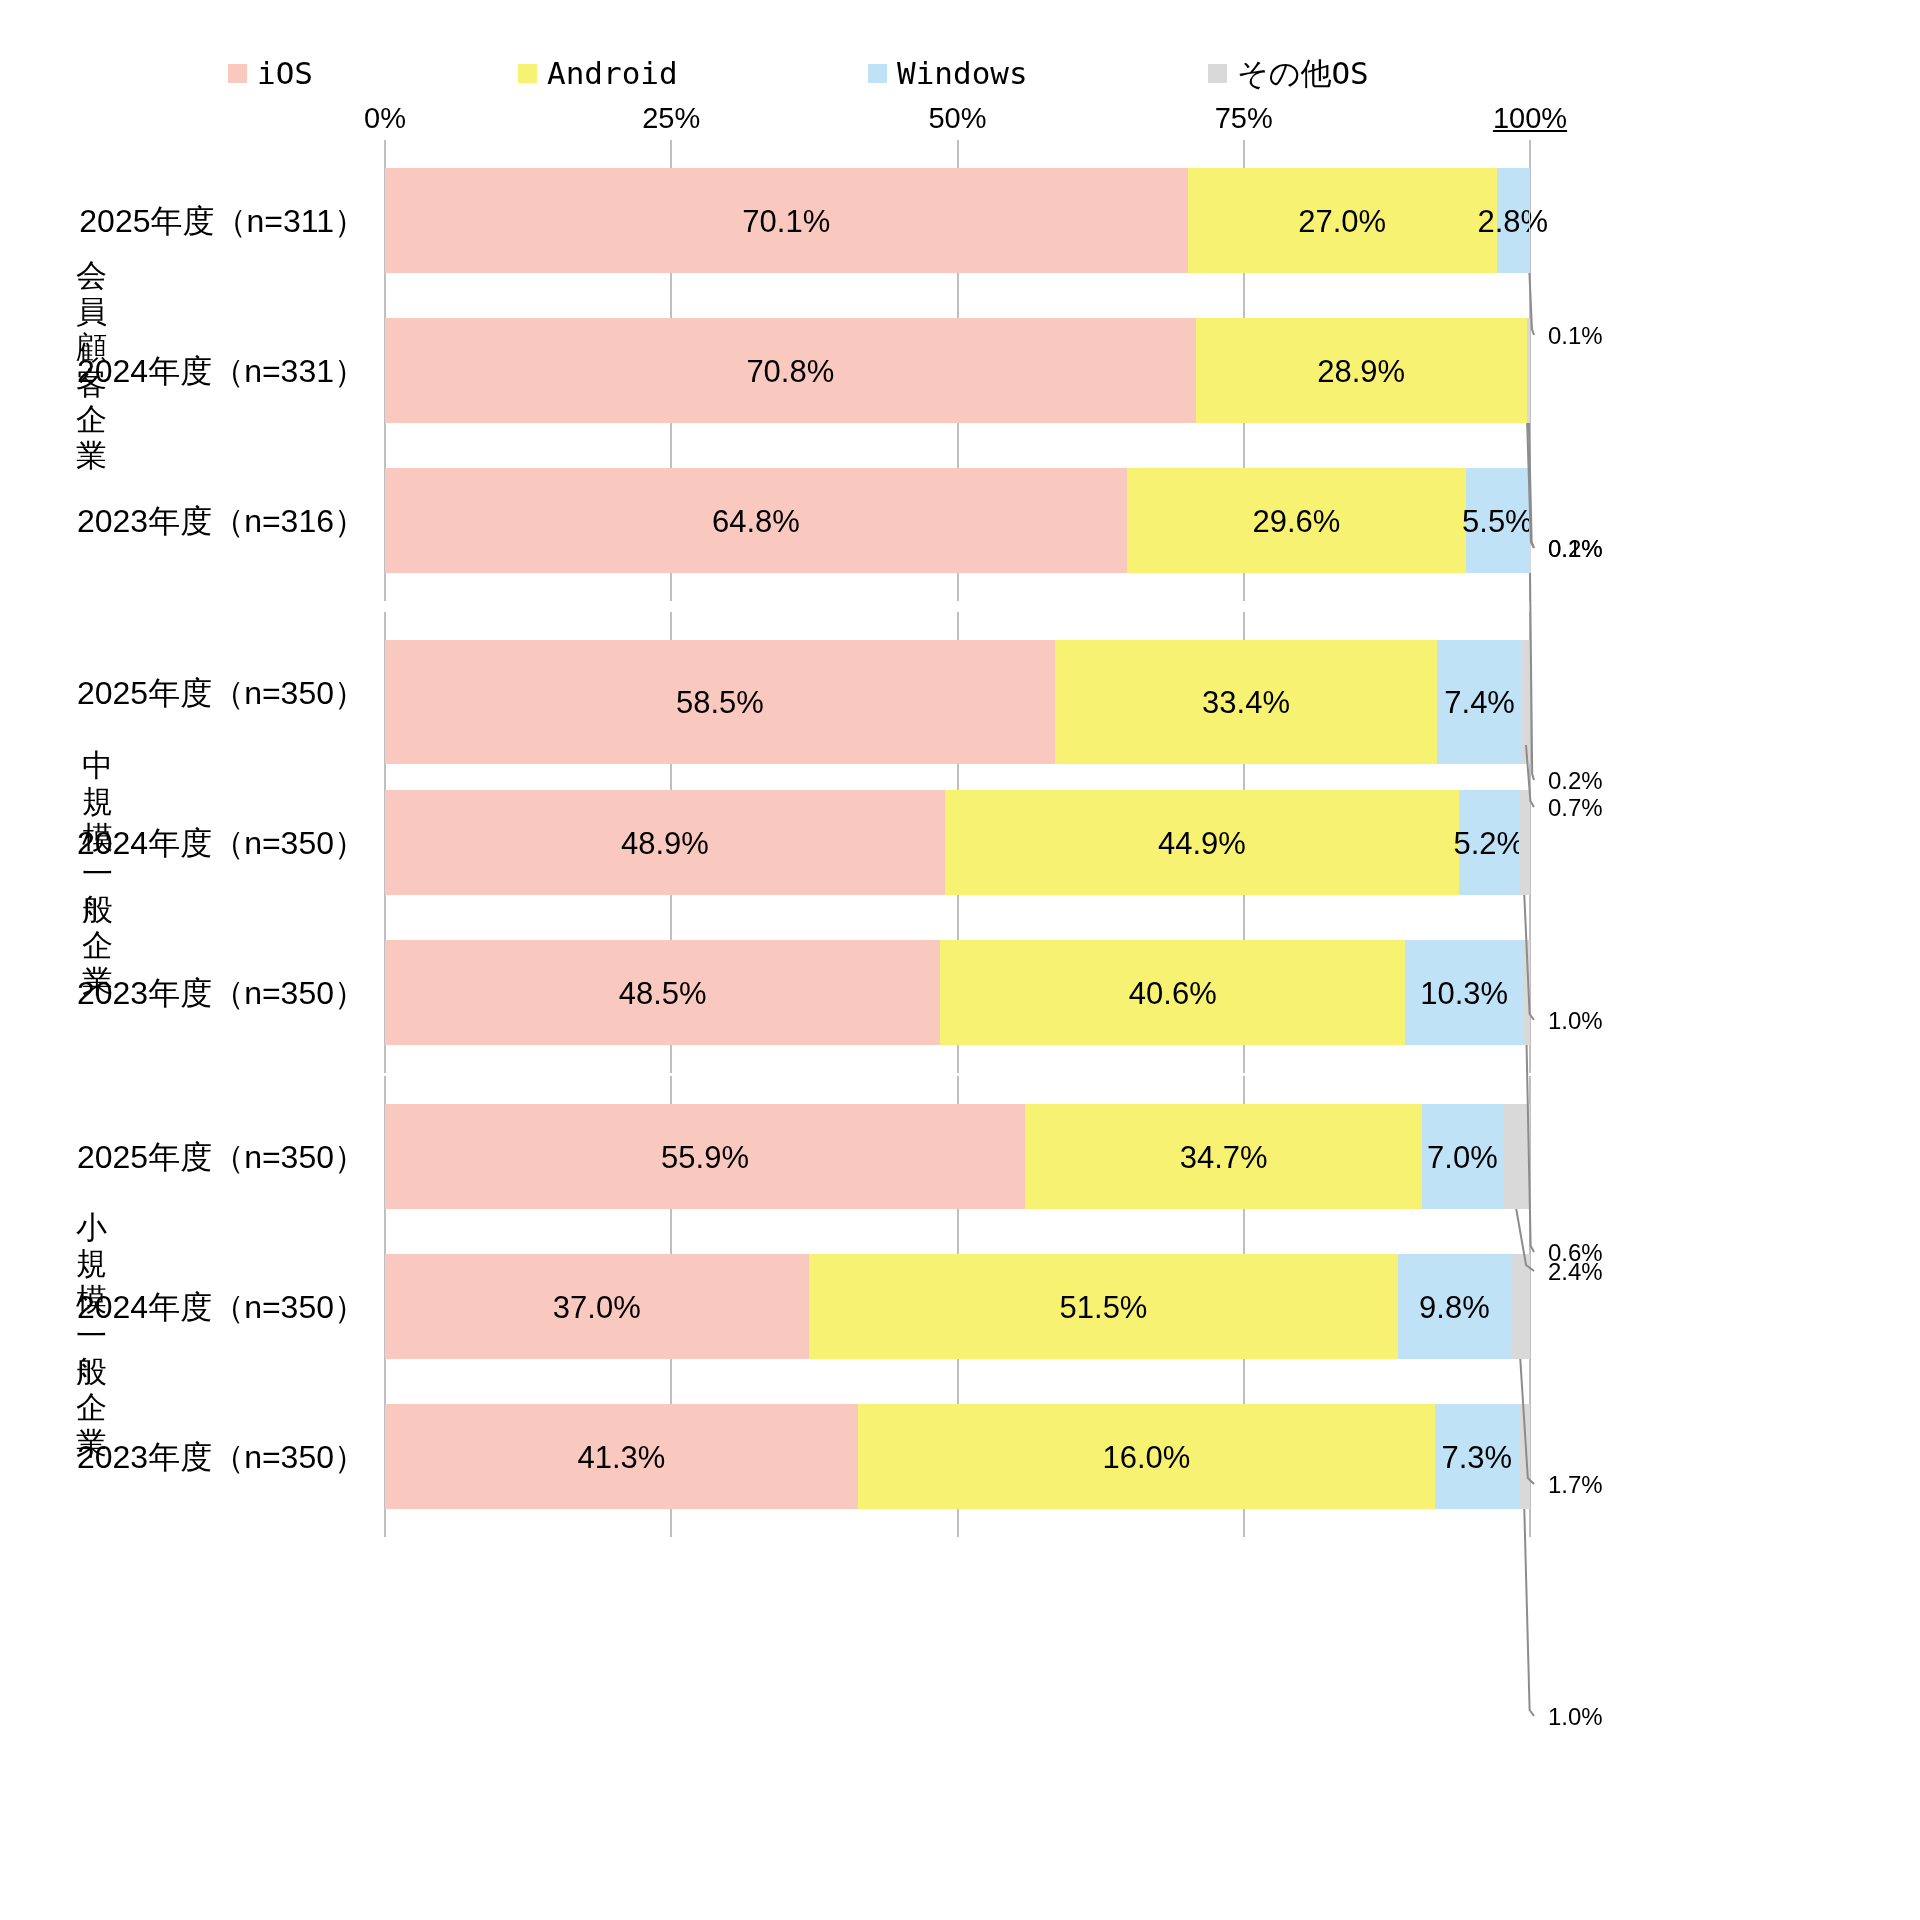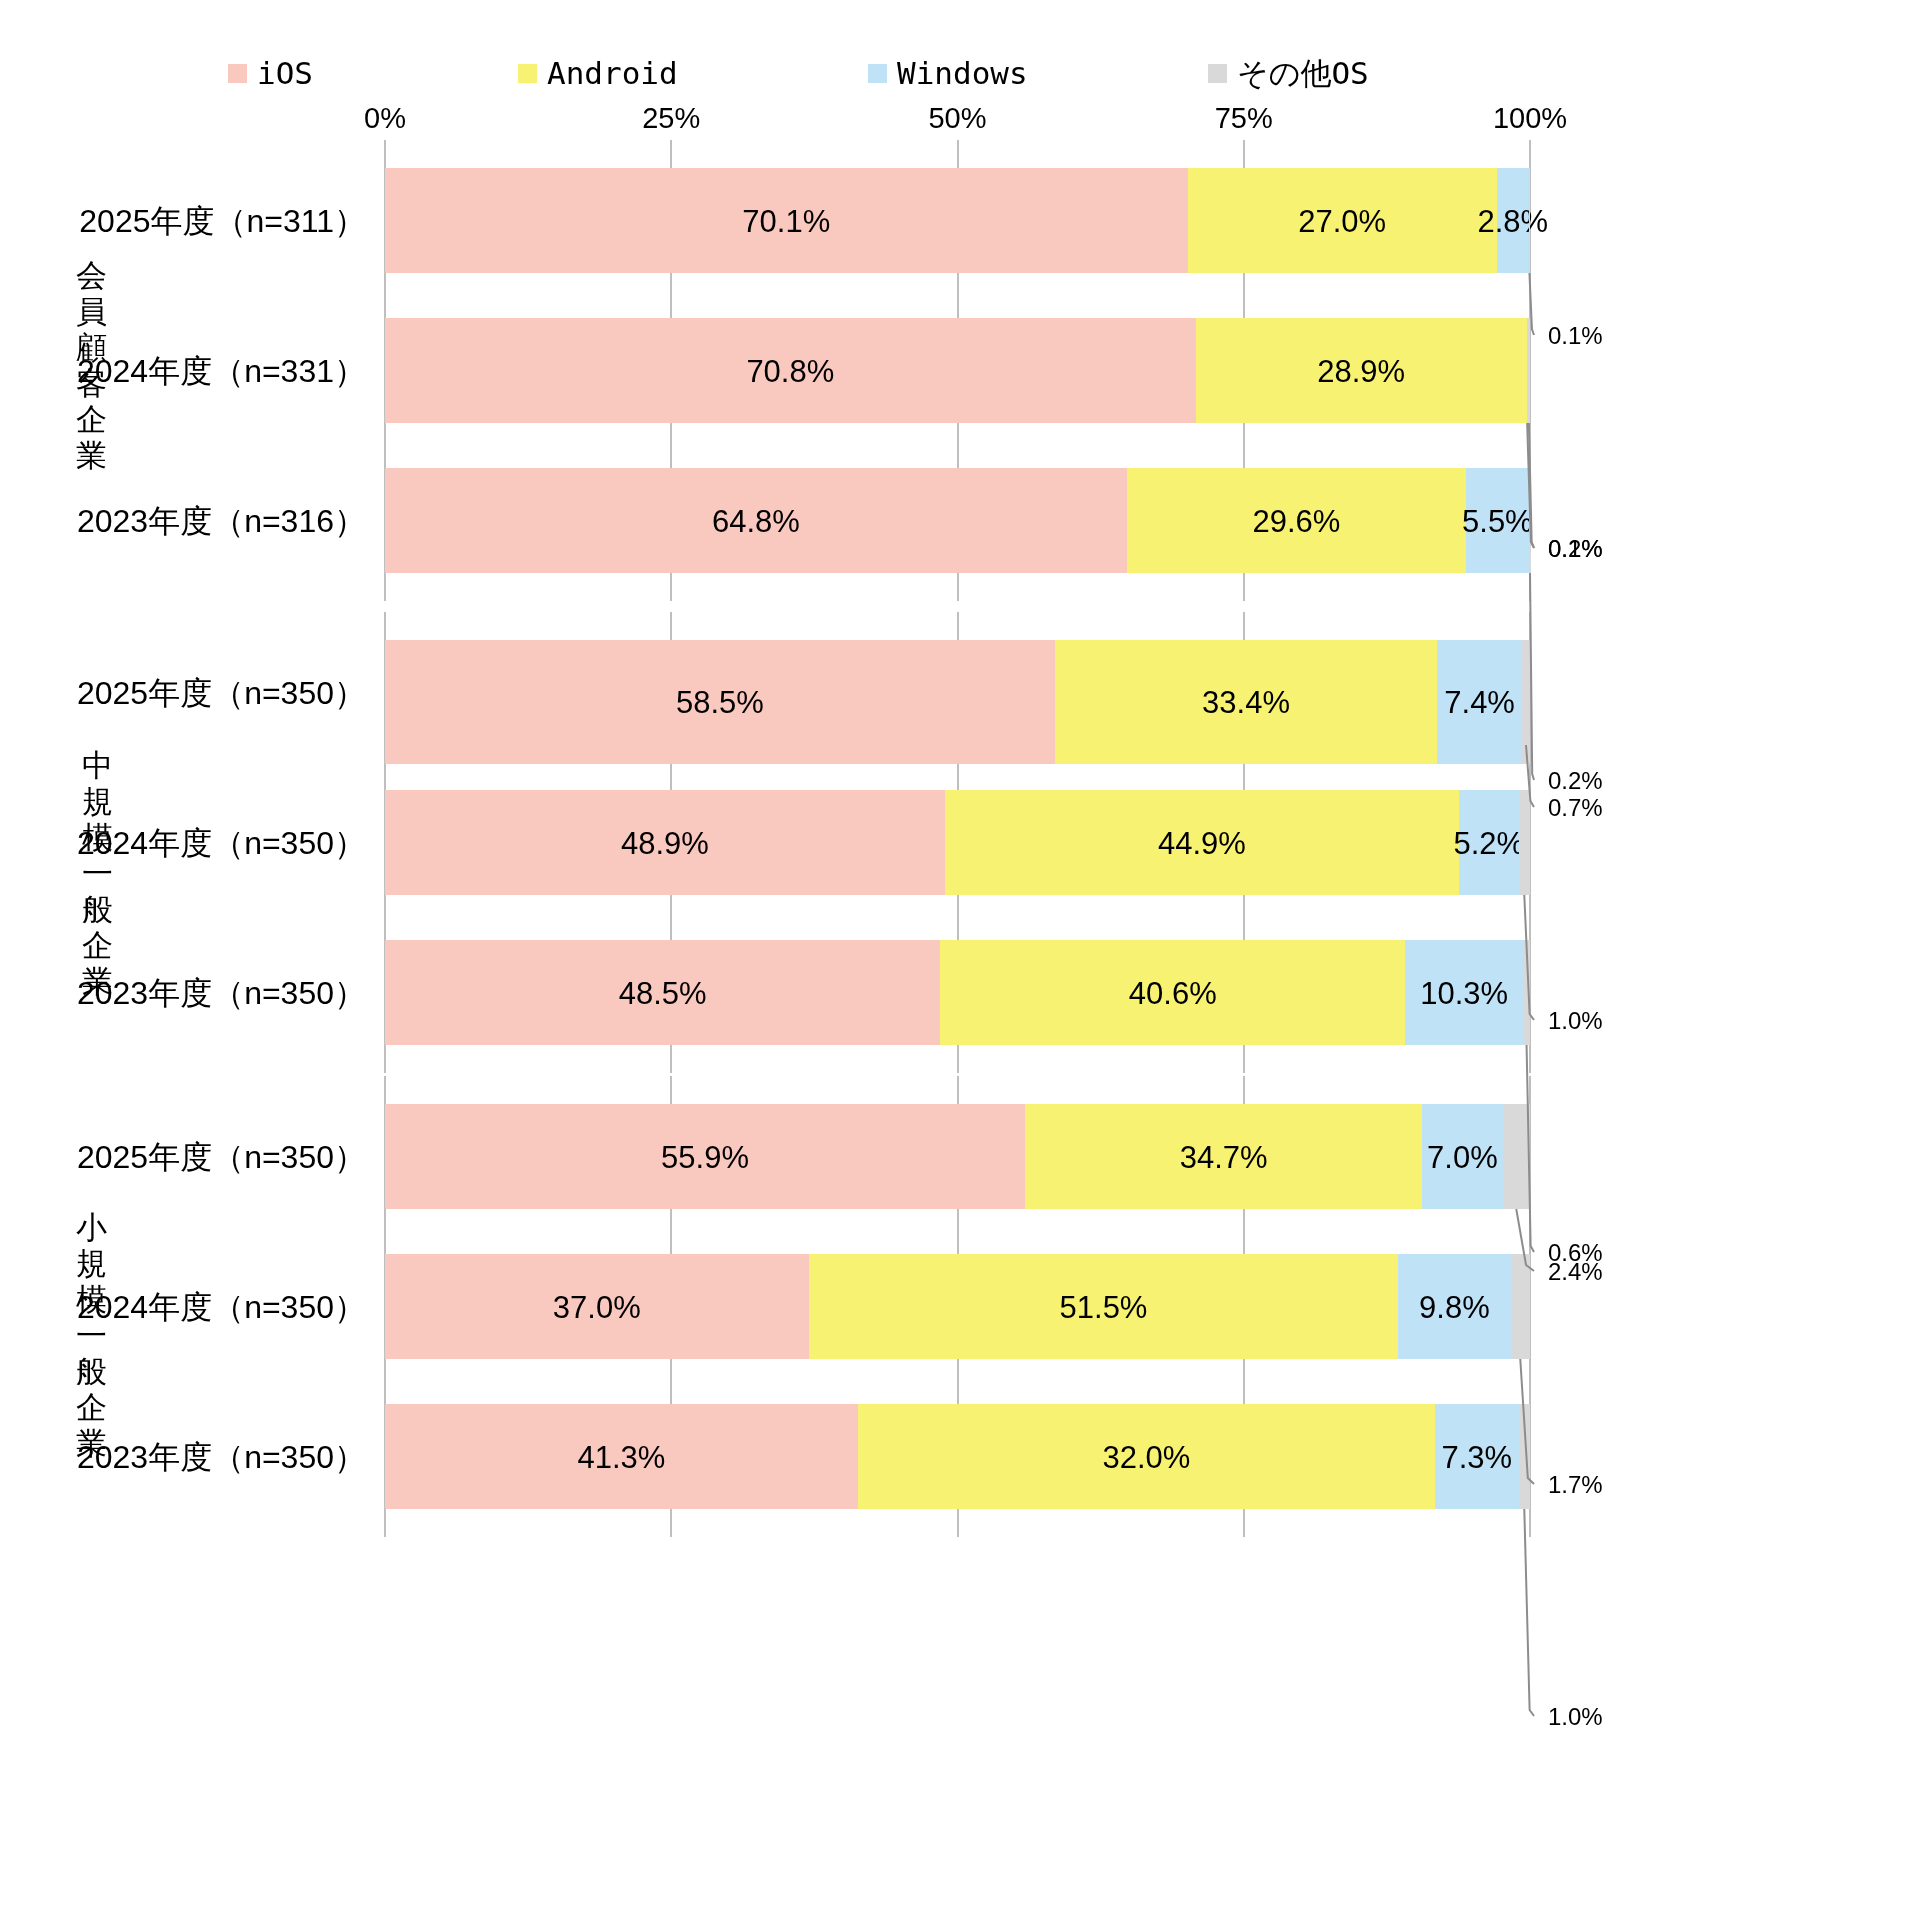--- a/index.html
+++ b/index.html
@@ -87,21 +87,21 @@
         <span class="legend-swatch" style="background: rgb(217, 217, 217);"></span>
         <span class="legend-label">その他OS</span>
       </div>
     </div>
 
   <div id="axis-ticks">
       <div class="axis-tick-label" style="left: 385px; top: 104px;">0%</div>
       <div class="axis-tick-label" style="left: 671.25px; top: 104px;">25%</div>
       <div class="axis-tick-label" style="left: 957.5px; top: 104px;">50%</div>
       <div class="axis-tick-label" style="left: 1243.75px; top: 104px;">75%</div>
-      <div class="axis-tick-label" style="left: 1530px; top: 104px;">100%</div>
+      <div class="axis-tick-label" style="left: 1530px; top: 104px; text-decoration: underline;">100%</div>
     </div>
 
   <div id="gridlines">
       <div class="gridline" style="left: 384px; top: 140px; height: 461px;"></div>
       <div class="gridline" style="left: 670.25px; top: 140px; height: 461px;"></div>
       <div class="gridline" style="left: 956.5px; top: 140px; height: 461px;"></div>
       <div class="gridline" style="left: 1242.75px; top: 140px; height: 461px;"></div>
       <div class="gridline" style="left: 1529px; top: 140px; height: 461px;"></div>
       <div class="gridline" style="left: 384px; top: 612px; height: 461px;"></div>
       <div class="gridline" style="left: 670.25px; top: 612px; height: 461px;"></div>
@@ -202,21 +202,21 @@
         <div class="seg" style="left: 423.65px; width: 589.675px; background: rgb(247, 242, 114);"></div>
         <div class="seg-label" style="left: 718.487px;">51.5%</div>
         <div class="seg" style="left: 1013.33px; width: 112.21px; background: rgb(191, 226, 247);"></div>
         <div class="seg-label" style="left: 1069.43px;">9.8%</div>
         <div class="seg" style="left: 1125.54px; width: 19.465px; background: rgb(217, 217, 217);"></div>
       </div>
       <div class="bar-row" style="left: 385px; top: 1404px; width: 1145px; height: 105px;">
         <div class="seg" style="left: 0px; width: 472.885px; background: rgb(249, 200, 191);"></div>
         <div class="seg-label" style="left: 236.442px;">41.3%</div>
         <div class="seg" style="left: 472.885px; width: 577.08px; background: rgb(247, 242, 114);"></div>
-        <div class="seg-label" style="left: 761.425px;">32.0%</div>
+        <div class="seg-label" style="left: 761.425px;">16.0%</div>
         <div class="seg" style="left: 1049.96px; width: 83.585px; background: rgb(191, 226, 247);"></div>
         <div class="seg-label" style="left: 1091.76px;">7.3%</div>
         <div class="seg" style="left: 1133.55px; width: 11.45px; background: rgb(217, 217, 217);"></div>
       </div>
     </div>
 
   <svg id="leaders" class="leader" width="1920" height="1920" style="left:0;top:0;">
       <polyline points="1529.4274999999998,273 1531.9423749999999,329 1534,335" fill="none" stroke="#8c8c8c" stroke-width="2"></polyline>
       <polyline points="1527.1374999999998,423 1530.911875,542 1534,548" fill="none" stroke="#8c8c8c" stroke-width="2"></polyline>
       <polyline points="1528.8549999999998,423 1531.68475,542 1534,548" fill="none" stroke="#8c8c8c" stroke-width="2"></polyline>

